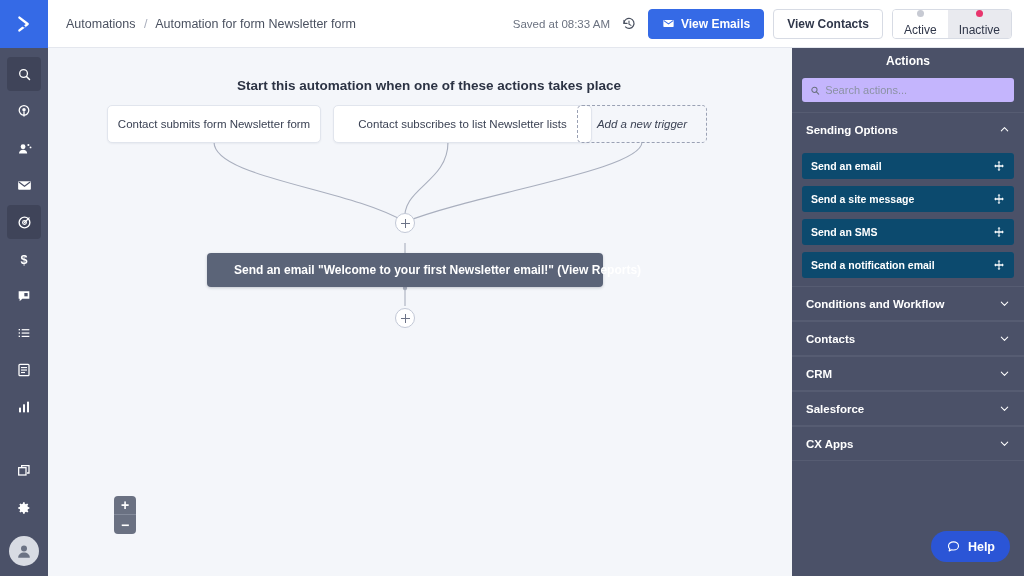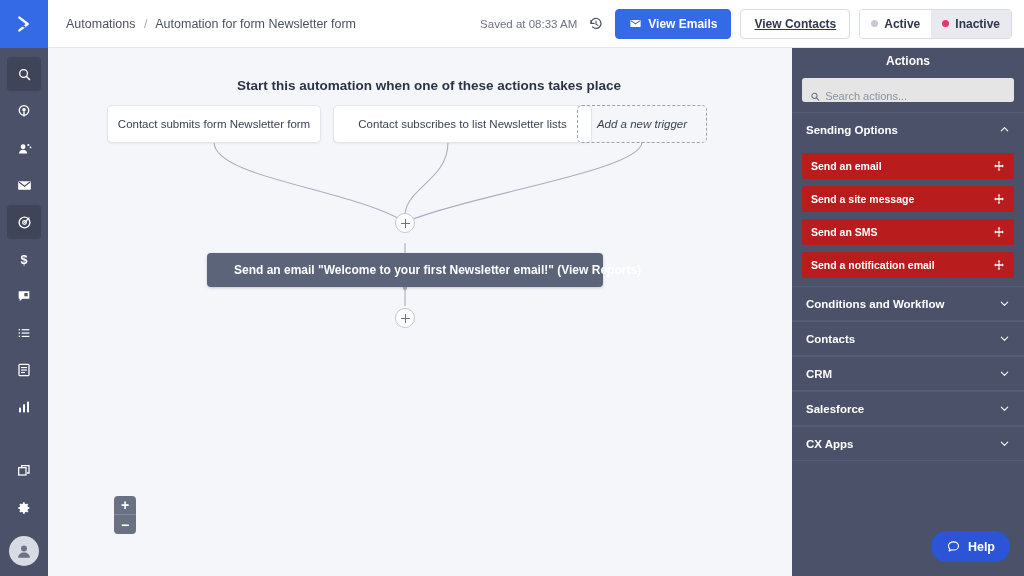--- a/index.html
+++ b/index.html
@@ -47,25 +47,25 @@
   .crumb .cur { color: #4a5160; }
   .top-right { margin-left: auto; display: flex; align-items: center; gap: 9px; }
   .saved { font-size: 11.5px; color: #6b7280; white-space: nowrap; }
   .icon-btn { width: 20px; height: 20px; display:flex; align-items:center; justify-content:center; cursor:pointer; }
   .btn {
     height: 30px; border-radius: 4px; font-size: 12px; font-weight: bold;
     display: flex; align-items: center; justify-content: flex-start; gap: 6px;
     padding: 0 13px; cursor: pointer; white-space: nowrap;
   }
   .btn-primary { background: #356ae6; color: #fff; border: 1px solid #356ae6; }
-  .btn-outline { background: #fff; color: #30374a; border: 1px solid #d7dbe4; text-decoration: underline; }
+  .btn-outline { background: #fff; color: #30374a; border: 1px solid #d7dbe4; }
   .seg { display: flex; height: 30px; border: 1px solid #d7dbe4; border-radius: 4px; overflow: hidden; }
   .seg-item {
     display: flex; align-items: center; gap: 6px; padding: 0 11px;
-    font-size: 12px; font-weight: bold; color: #30374a; background: #fff; cursor: pointer;
+    font-size: 12px; font-weight: normal; color: #30374a; background: #fff; cursor: pointer; flex-direction: column;
   }
   .seg-item.active { background: #e9eaef; }
   .dot { width: 7px; height: 7px; border-radius: 50%; display:block; }
 
   
   .canvas {
     position: absolute; left: 48px; top: 48px; width: 762px; height: 528px;
     background: #f4f6fa; overflow: hidden;
   }
   .canvas-title {
@@ -111,37 +111,37 @@
   .panel {
     position: absolute; right: 0; top: 48px; width: 232px; height: 528px;
     background: #4b5168; display: flex; flex-direction: column;
   }
   .panel-title {
     height: 26px; display: flex; align-items: center; justify-content: center;
     color: #fff; font-size: 12px; font-weight: bold;
   }
   .panel-search { padding: 4px 10px 10px; }
   .search-box {
-    height: 24px; background: #e5e5e5; border-radius: 3px; display: flex;
-    align-items: flex-end; gap: 5px; padding: 0 8px; cursor: text;
+    height: 24px; background: #c4b5fd; border-radius: 3px; display: flex;
+    align-items: center; gap: 5px; padding: 0 8px; cursor: text;
   }
   .search-box input {
     border: 0; outline: 0; font-size: 11px; color: #3b4254; width: 100%;
     font-family: "Liberation Sans", sans-serif; background: transparent;
   }
   .search-box input::placeholder { color: #8b92a3; }
   .group-head {
     height: 35px; display: flex; align-items: center; justify-content: space-between;
     padding: 0 14px; color: #fff; font-size: 11.5px; font-weight: bold;
     border-top: 1px solid #565c72; border-bottom: 1px solid #565c72; cursor: pointer;
   }
   .group-head.open { border-bottom-color: transparent; }
   .group-body { padding: 6px 10px 8px; }
   .action-item {
-    height: 26px; background: #b91c1c; border-radius: 3px; margin-bottom: 7px;
+    height: 26px; background: #0c4a6e; border-radius: 3px; margin-bottom: 7px;
     display: flex; align-items: center; justify-content: space-between;
     padding: 0 9px; color: #fff; font-size: 10.5px; font-weight: bold; cursor: grab;
   }
   .chev { display:block; }
 
   .help-btn {
     position: absolute; right: 14px; bottom: 14px; height: 31px;
     background: #2b55d6; border-radius: 16px; display: flex; align-items: center;
     gap: 7px; padding: 0 15px; color: #fff; font-size: 12.5px; font-weight: bold;
     cursor: pointer; z-index: 10;

